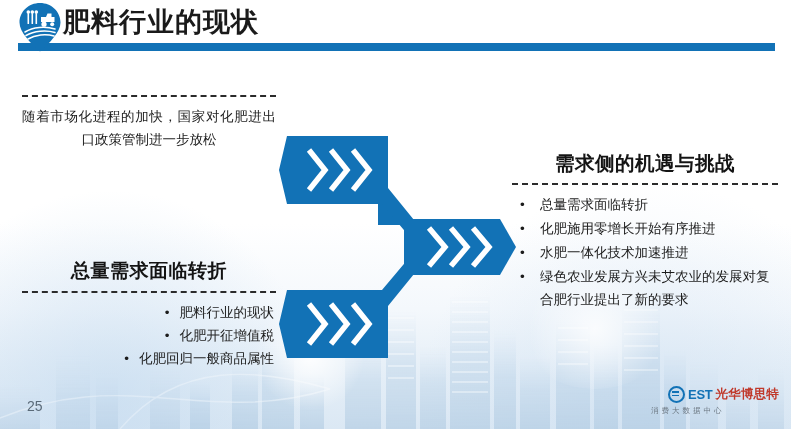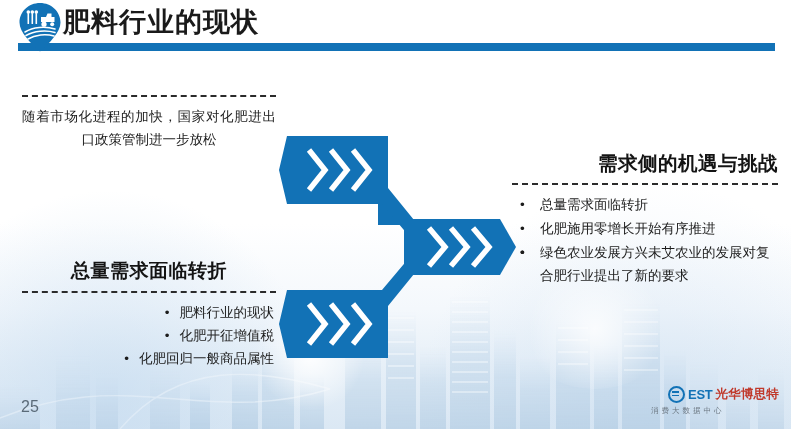--- a/index.html
+++ b/index.html
@@ -57,32 +57,32 @@
   #blk-export{left:22px;top:88px;width:254px;text-align:center;}
   #blk-export .body-txt{text-align:justify;text-align-last:center;}
 
   
   #blk-subsidy{left:22px;top:258px;width:254px;text-align:center;}
   #blk-subsidy ul.bul li{text-align:right;padding-right:2px;}
   #blk-subsidy ul.bul li .dot{margin-right:10px;}
 
   
   #blk-demand{left:512px;top:150px;width:266px;}
-  #blk-demand h3{text-align:right;font-size:19.5px;}
+  #blk-demand h3{text-align:center;font-size:19.5px;}
   #blk-demand ul.bul{margin-top:2px;}
   #blk-demand ul.bul li{padding-left:28px;margin-bottom:1px;}
   #blk-demand ul.bul li .dot{position:absolute;left:8px;top:0;}
 
   
   #arrows{position:absolute;left:278px;top:126px;width:244px;height:240px;}
 
   
   .page-no{
-    position:absolute;left:21px;top:398px;
-    font-size:16px;color:#5a6a78;
+    position:absolute;left:27px;top:398px;
+    font-size:14px;color:#5a6a78;
   }
   .brand{
     position:absolute;right:12px;top:386px;width:128px;height:34px;
   }
   .brand-row{display:flex;align-items:center;justify-content:flex-end;gap:3px;height:17px;}
   .brand-mark{
     display:inline-block;width:13px;height:13px;border-radius:50%;
     border:2px solid #1272b6;position:relative;flex:none;
   }
   .brand-mark:before,.brand-mark:after{
@@ -214,21 +214,21 @@
       <li><span class="dot">•</span><span>化肥回归一般商品属性</span></li>
     </ul>
   </div>
 
   <div class="blk" id="blk-demand">
     <h3>需求侧的机遇与挑战</h3>
     <div class="dash"></div>
     <ul class="bul">
       <li><span class="dot">•</span><span>总量需求面临转折</span></li>
       <li><span class="dot">•</span><span>化肥施用零增长开始有序推进</span></li>
-      <li><span class="dot">•</span></li>
+      <li><span class="dot">•</span><span>水肥一体化技术加速推进</span></li>
       <li><span class="dot">•</span><span>绿色农业发展方兴未艾农业的发展对复合肥行业提出了新的要求</span></li>
     </ul>
   </div>
 
   <svg id="arrows" viewBox="0 0 244 240">
     <g fill="#1272b6">
 
       <path d="M12 11 L108 11 L108 63 L132 93 L132 99 L100 99 L100 74 L12 74 L3 42 Z" transform="translate(0,0)"></path>
 
     </g>

